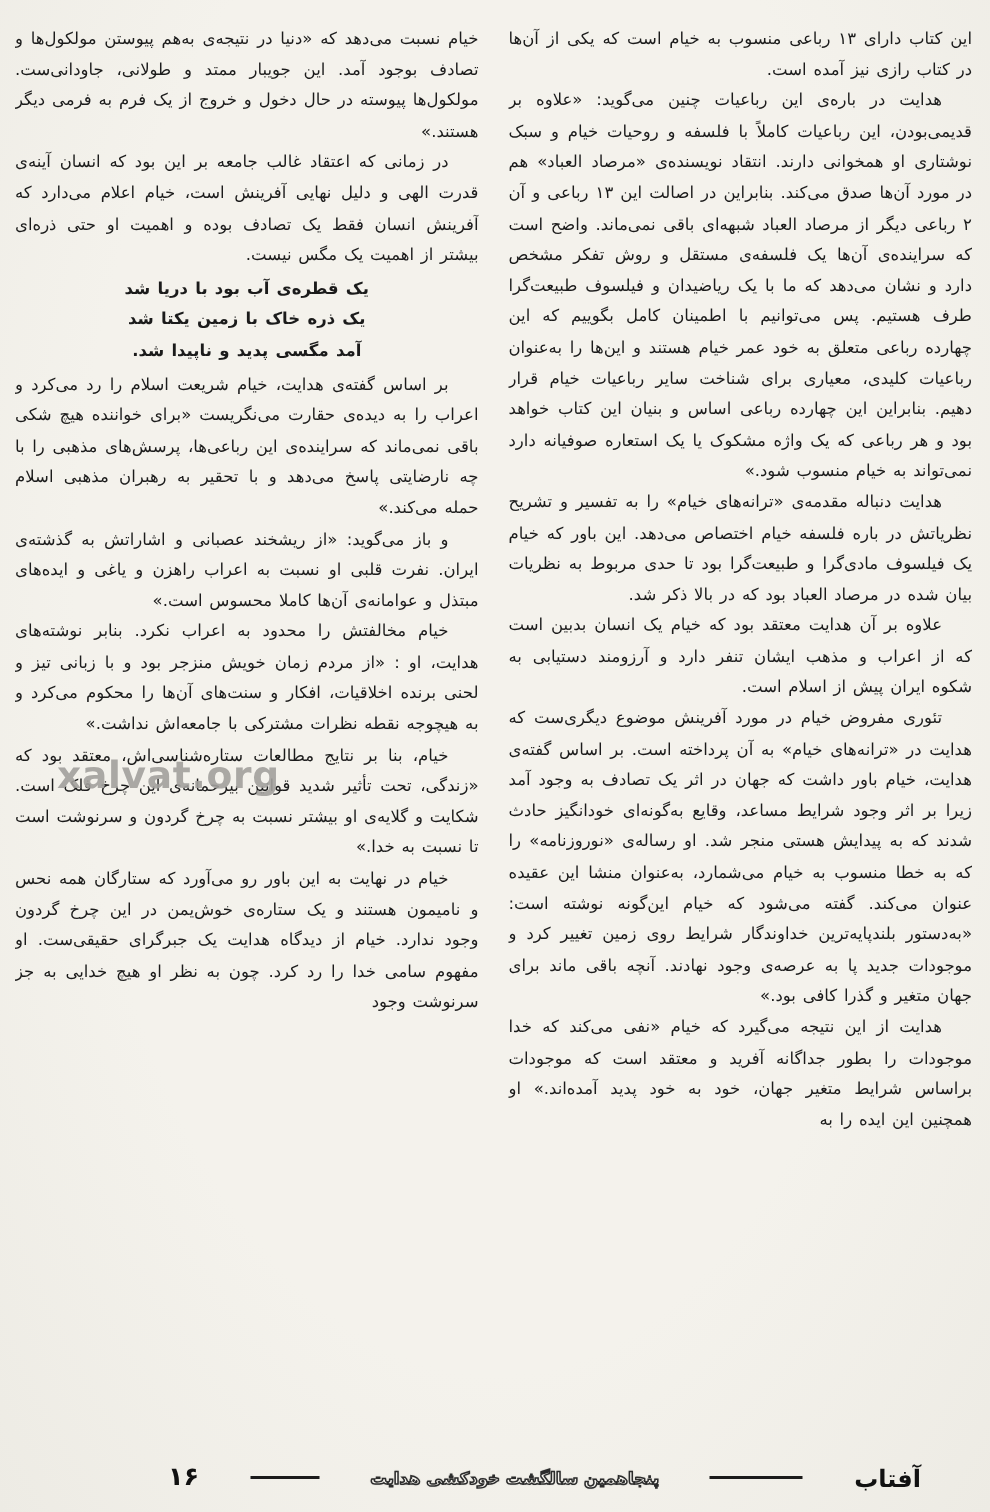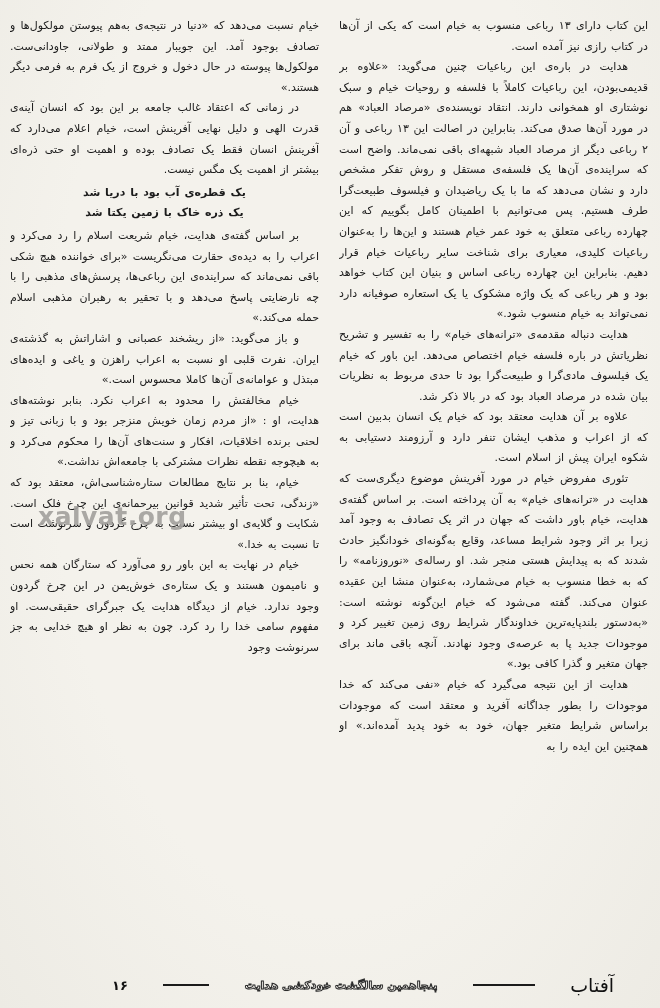--- a/index.html
+++ b/index.html
@@ -65,41 +65,41 @@
     position: absolute;
     bottom: 8px; left: 0; right: 0;
     height: 30px;
     direction: rtl;
     display: flex;
     align-items: center;
     justify-content: space-between;
     padding: 0 46px 0 112px;
   }
   .footer .magazine {
-    font-size: 19px;
-    font-weight: normal;
+    font-size: 16px;
+    font-weight: bold;
     color: #111;
   }
   .footer .rule {
     display: inline-block;
     height: 0;
     border-top: 2px solid #1b1b1b;
   }
   .footer .rule-long { width: 62px; }
   .footer .rule-short { width: 46px; }
   .footer .section-title {
     font-size: 11px;
     font-weight: bold;
     color: #f6f4ef;
     -webkit-text-stroke: 1px #2c2c2c;
     text-shadow: 0 0 1px #3a3a3a;
     letter-spacing: 1px;
   }
   .footer .page-number {
-    font-size: 13px;
+    font-size: 17px;
     font-weight: bold;
     color: #111;
   }
 </style>
 </head>
 <body>
 
 <div class="page">
 
   <div class="columns">
@@ -112,20 +112,21 @@
       <p class="indent">تئوری مفروض خیام در مورد آفرینش موضوع دیگری‌ست که هدایت در «ترانه‌های خیام» به آن پرداخته است. بر اساس گفته‌ی هدایت، خیام باور داشت که جهان در اثر یک تصادف به وجود آمد زیرا بر اثر وجود شرایط مساعد، وقایع به‌گونه‌ای خودانگیز حادث شدند که به پیدایش هستی منجر شد. او رساله‌ی «نوروزنامه» را که به خطا منسوب به خیام می‌شمارد، به‌عنوان منشا این عقیده عنوان می‌کند. گفته می‌شود که خیام این‌گونه نوشته است: «به‌دستور بلندپایه‌ترین خداوندگار شرایط روی زمین تغییر کرد و موجودات جدید پا به عرصه‌ی وجود نهادند. آنچه باقی ماند برای جهان متغیر و گذرا کافی بود.»</p>
       <p class="indent">هدایت از این نتیجه می‌گیرد که خیام «نفی می‌کند که خدا موجودات را بطور جداگانه آفرید و معتقد است که موجودات براساس شرایط متغیر جهان، خود به خود پدید آمده‌اند.» او همچنین این ایده را به</p>
     </div>
 
     <div class="col">
       <p>خیام نسبت می‌دهد که «دنیا در نتیجه‌ی به‌هم پیوستن مولکول‌ها و تصادف بوجود آمد. این جویبار ممتد و طولانی، جاودانی‌ست. مولکول‌ها پیوسته در حال دخول و خروج از یک فرم به فرمی دیگر هستند.»</p>
       <p class="indent">در زمانی که اعتقاد غالب جامعه بر این بود که انسان آینه‌ی قدرت الهی و دلیل نهایی آفرینش است، خیام اعلام می‌دارد که آفرینش انسان فقط یک تصادف بوده و اهمیت او حتی ذره‌ای بیشتر از اهمیت یک مگس نیست.</p>
       <div class="poem">
         <span class="poem-line">یک قطره‌ی آب بود با دریا شد</span>
         <span class="poem-line">یک ذره خاک با زمین یکتا شد</span>
+        <span class="poem-line">آمد مگسی پدید و ناپیدا شد.</span>
       </div>
       <p class="indent">بر اساس گفته‌ی هدایت، خیام شریعت اسلام را رد می‌کرد و اعراب را به دیده‌ی حقارت می‌نگریست «برای خواننده هیچ شکی باقی نمی‌ماند که سراینده‌ی این رباعی‌ها، پرسش‌های مذهبی را با چه نارضایتی پاسخ می‌دهد و با تحقیر به رهبران مذهبی اسلام حمله می‌کند.»</p>
       <p class="indent">و باز می‌گوید: «از ریشخند عصبانی و اشاراتش به گذشته‌ی ایران. نفرت قلبی او نسبت به اعراب راهزن و یاغی و ایده‌های مبتذل و عوامانه‌ی آن‌ها کاملا محسوس است.»</p>
       <p class="indent">خیام مخالفتش را محدود به اعراب نکرد. بنابر نوشته‌های هدایت، او : «از مردم زمان خویش منزجر بود و با زبانی تیز و لحنی برنده اخلاقیات، افکار و سنت‌های آن‌ها را محکوم می‌کرد و به هیچوجه نقطه نظرات مشترکی با جامعه‌اش نداشت.»</p>
       <p class="indent">خیام، بنا بر نتایج مطالعات ستاره‌شناسی‌اش، معتقد بود که «زندگی، تحت تأثیر شدید قوانین بیرحمانه‌ی این چرخ فلک است. شکایت و گلایه‌ی او بیشتر نسبت به چرخ گردون و سرنوشت است تا نسبت به خدا.»</p>
       <p class="indent">خیام در نهایت به این باور رو می‌آورد که ستارگان همه نحس و نامیمون هستند و یک ستاره‌ی خوش‌یمن در این چرخ گردون وجود ندارد. خیام از دیدگاه هدایت یک جبرگرای حقیقی‌ست. او مفهوم سامی خدا را رد کرد. چون به نظر او هیچ خدایی به جز سرنوشت وجود</p>
     </div>
 
   </div>
 

